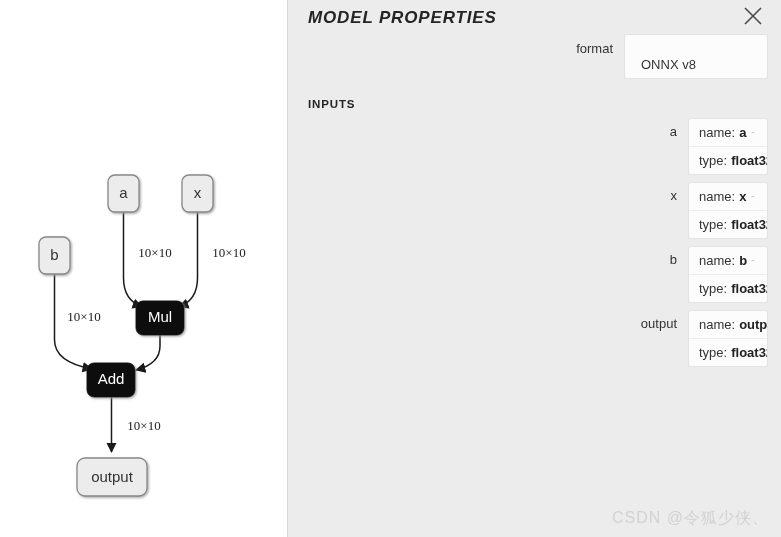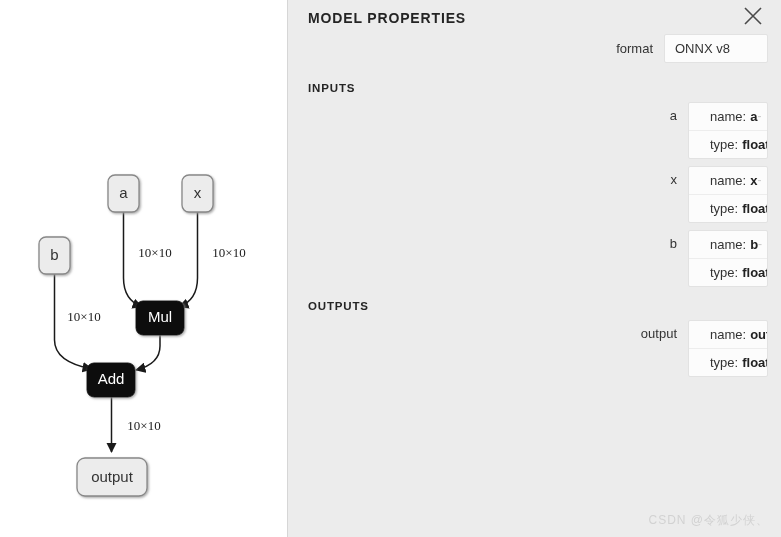--- a/index.html
+++ b/index.html
@@ -56,25 +56,26 @@
     height: 537px;
     background: #ececec;
     overflow: hidden;
   }
   .panel-header {
     position: relative;
     height: 34px;
     padding: 10px 20px 0 20px;
   }
   .panel-title {
-    font-size: 14px;
+    font-size: 17px;
     font-weight: bold;
     letter-spacing: 0.85px;
     color: #242424;
     line-height: 16px;
+    font-style: italic;
   }
   .close-btn {
     position: absolute;
     right: 14px;
     top: 2px;
     width: 28px; height: 28px;
     cursor: pointer;
   }
   .close-btn svg { display: block; }
 
@@ -86,40 +87,41 @@
     padding: 0 4px 0 20px;
     margin: 13px 0 8px 0;
   }
 
   .prop-row {
     display: flex;
     align-items: flex-start;
     margin: 0 13px 6px 0;
   }
   .prop-name {
-    width: 376px;
+    width: 336px;
     text-align: right;
     padding-right: 11px;
     font-size: 13px;
     color: #333333;
     line-height: 29px;
     flex: 0 0 auto;
   }
   .prop-value-box {
     flex: 1 1 auto;
     background: #fcfcfc;
     border: 1px solid #e2e2e2;
     border-radius: 2px;
     min-height: 29px;
   }
   .prop-value-text {
     font-size: 13px;
     color: #333333;
     line-height: 27px;
-    padding: 0 10px;
+    padding: 0 16px;
+    margin-top: 16px;
   }
 
   
   .arg-row {
     display: flex;
     align-items: flex-start;
     margin: 0 13px 7px 0;
   }
   .arg-name {
     width: 400px;
@@ -136,38 +138,38 @@
     border: 1px solid #e2e2e2;
     border-radius: 2px;
     overflow: hidden;
   }
   .arg-line {
     display: flex;
     align-items: center;
     font-size: 13px;
     color: #333333;
     line-height: 27px;
-    padding: 0 21px;
+    padding: 0 10px;
   }
   .arg-line.with-sep { border-bottom: 1px solid #ededed; }
   .arg-key { color: #333333; }
   .arg-val { font-weight: bold; color: #222222; margin-left: 4px; }
   .arg-dash {
     margin-left: auto;
     color: #c9c9c9;
     font-size: 12px;
     padding-right: 2px;
   }
 
   
   .watermark {
     position: absolute;
     right: 12px;
     bottom: 8px;
-    font-size: 12px;
+    font-size: 16px;
     color: #d2d2d2;
     letter-spacing: 1px;
     font-family: "Liberation Sans", sans-serif;
     user-select: none;
     white-space: nowrap;
   }
 </style>
 </head>
 <body>
 
@@ -302,21 +304,20 @@
           </div>
           <div class="arg-line">
             <span class="arg-key">type:</span>
             <span class="arg-val">float32[10,10]</span>
           </div>
         </div>
       </div>
 
     </div>
 
-    <div class="section-title">OUTPUTS</div>
 
     <div>
       <div class="arg-row">
         <div class="arg-name">output</div>
         <div class="arg-card">
           <div class="arg-line with-sep">
             <span class="arg-key">name:</span>
             <span class="arg-val">output</span>
 
           </div>

